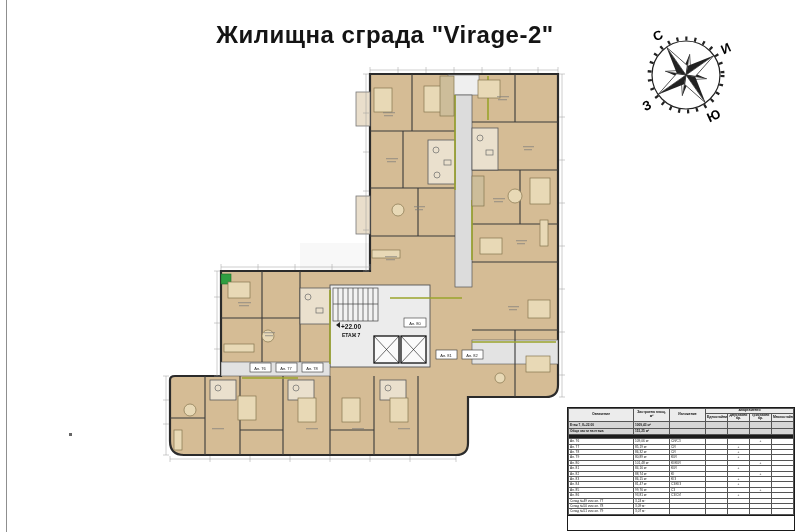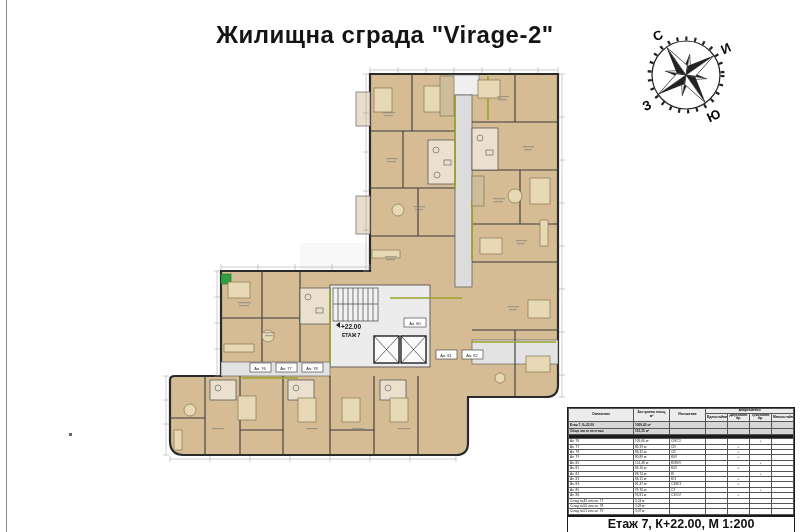--- a/index.html
+++ b/index.html
@@ -403,17 +403,16 @@
           <td>Склад №51 към ап. 79</td>
           <td>3,07 м²</td>
           <td></td>
           <td class="ctr"></td>
           <td class="ctr"></td>
           <td class="ctr"></td>
           <td class="ctr"></td>
         </tr>
       </tbody>
   </table>
-  <div class="footer-scale">Етаж 7, К+22.00, М 1:200</div>
   <div class="footer-area">
     
   </div>
 </div>
 
 </body></html>

